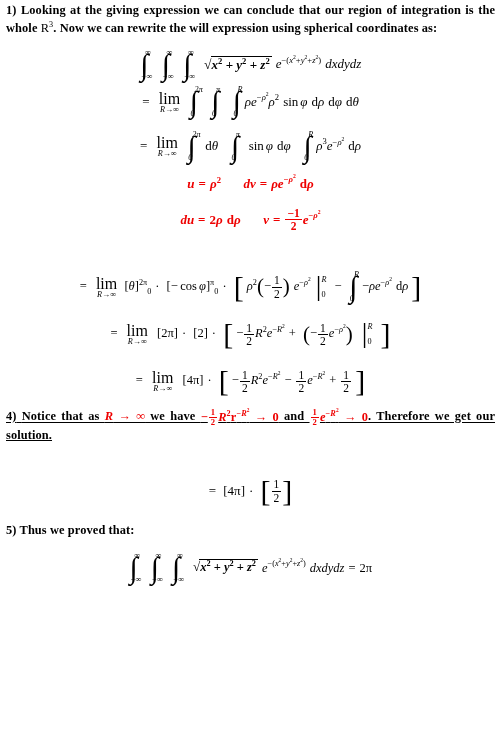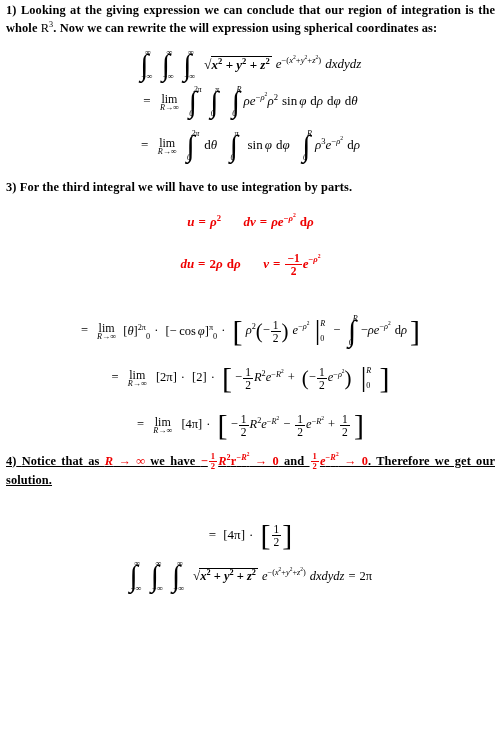--- a/index.html
+++ b/index.html
@@ -81,21 +81,21 @@
   }
 
   
   .limop {
     display: inline-block;
     text-align: center;
     vertical-align: middle;
     line-height: 1;
     margin: 0 2px;
   }
-  .limop .lw { display: block; font-style: normal; font-size: 12px; }
+  .limop .lw { display: block; font-style: normal; font-size: 16px; }
   .limop .sb { display: block; font-size: 8.2px; margin-top: -1px; }
 
   
   .frac {
     display: inline-block;
     vertical-align: middle;
     text-align: center;
     line-height: 1.05;
     margin: 0 1px;
     position: relative;
@@ -225,34 +225,28 @@
       <span class="up-lim">π</span>
       <span class="lo-lim">0</span>
     </span><span class="sp2"></span><span class="op">sin</span><span class="thin"></span><span class="mi">φ</span><span class="sp"></span><span class="op">d</span><span class="mi">φ</span><span class="sp2"></span>
     <span class="intg">
       <span class="sgn">∫</span>
       <span class="up-lim">R</span>
       <span class="lo-lim">0</span>
     </span><span class="sp"></span><span class="mi">ρ</span><sup>3</sup><span class="mi">e</span><sup>−<span class="mi">ρ</span><sup>2</sup></sup><span class="sp"></span><span class="op">d</span><span class="mi">ρ</span>
   </div>
 
-  <div style="margin-top:21px;">
-    <p class="step" style="padding:0 2px;">
-      <span class="num">3)</span>
-      <span>For the third integral we will have to use integration by parts.</span>
-    </p>
-  </div>
 
   <div class="eq eq-red" style="margin-top:18px;">
     <span class="mi">u</span><span class="sp"></span><span class="op">=</span><span class="sp"></span><span class="mi">ρ</span><sup>2</sup>
     <span class="sp3"></span>
     <span class="mi">dv</span><span class="sp"></span><span class="op">=</span><span class="sp"></span><span class="mi">ρ</span><span class="mi">e</span><sup>−<span class="mi">ρ</span><sup>2</sup></sup><span class="sp"></span><span class="op">d</span><span class="mi">ρ</span>
   </div>
 
-  <div class="eq eq-red" style="margin-top:24px;">
+  <div class="eq eq-red" style="margin-top:18px;">
     <span class="mi">du</span><span class="sp"></span><span class="op">=</span><span class="sp"></span>2<span class="mi">ρ</span><span class="sp"></span><span class="op">d</span><span class="mi">ρ</span>
     <span class="sp3"></span>
     <span class="mi">v</span><span class="sp"></span><span class="op">=</span><span class="sp"></span><span class="frac"><span class="nu">−1</span><span class="de">2</span></span><span class="mi">e</span><sup>−<span class="mi">ρ</span><sup>2</sup></sup>
   </div>
 
   <div class="eq" style="margin-top:42px; font-size:12.5px;">
     <span class="op">=</span><span class="sp"></span>
     <span class="limop">
       <span class="lw">lim</span>
       <span class="sb"><span class="mi">R</span>→<span>∞</span></span>
@@ -305,20 +299,26 @@
     </p>
   </div>
 
   <div class="eq" style="margin-top:34px;">
     <span class="op">=</span><span class="sp"></span>
     <span>[4π]</span><span class="sp"></span><span class="op">·</span><span class="sp"></span>
     <span class="big-brk">[</span><span class="frac"><span class="nu">1</span><span class="de">2</span></span><span class="big-brk">]</span>
   </div>
 
 
+  <div style="margin-top:18px;">
+    <p class="step" style="padding:0 2px;">
+      <span class="num">5)</span>
+      <span>Thus we proved that:</span>
+    </p>
+  </div>
 
   <div class="eq" style="margin-top:17px; font-size:12.5px;">
     <span class="intg">
       <span class="sgn">∫</span>
       <span class="up-lim">∞</span>
       <span class="lo-lim">−∞</span>
     </span><span class="sp2"></span>
     <span class="intg">
       <span class="sgn">∫</span>
       <span class="up-lim">∞</span>

